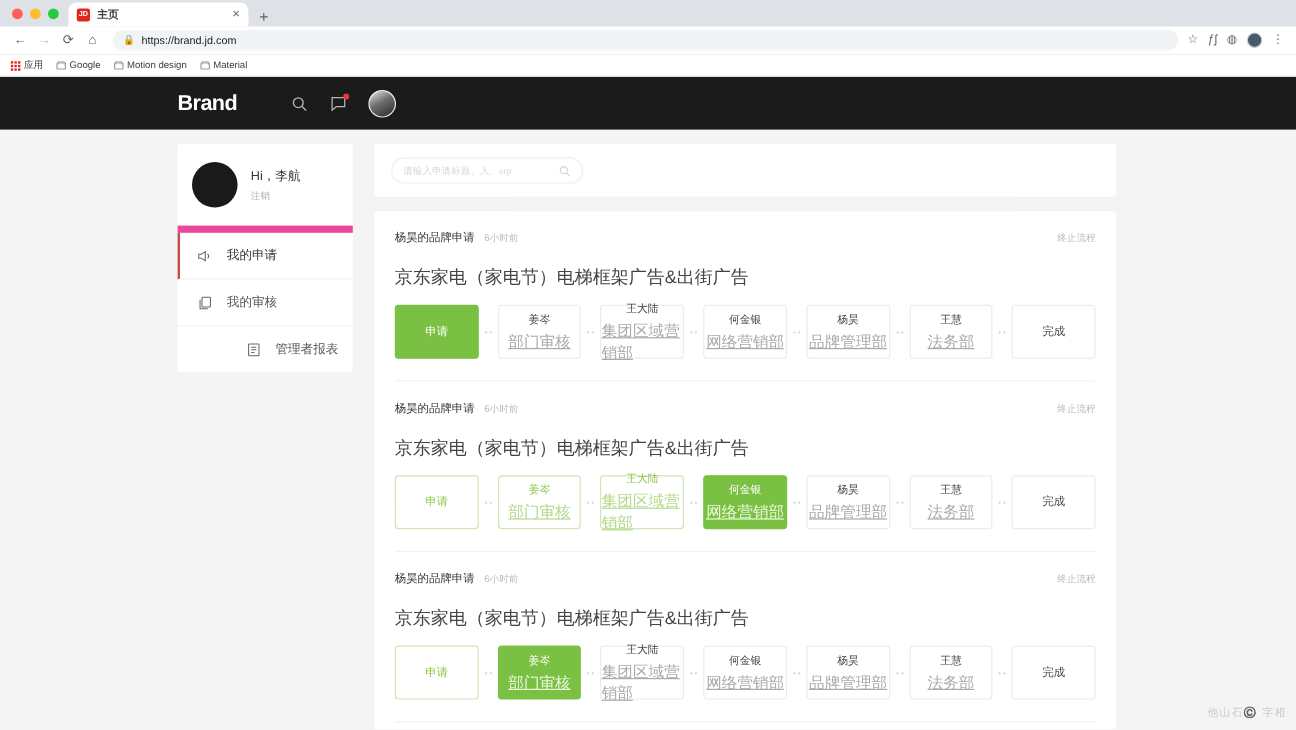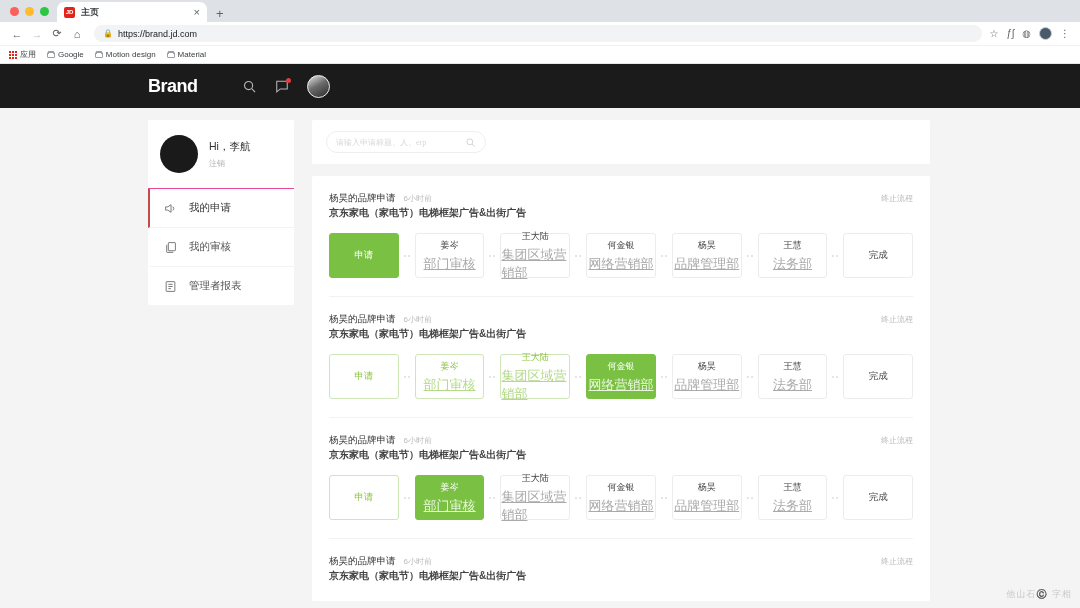--- a/index.html
+++ b/index.html
@@ -157,39 +157,39 @@
     padding: 12px 0 0 148px;
     gap: 18px;
   }
 
   
   .sidebar { width: 146px; flex-shrink: 0; }
   .side-card { background: #fff; border-radius: 2px; }
   .profile {
     display: flex; align-items: center; gap: 11px;
     padding: 15px 12px;
-    border-bottom: 1px solid #ec4899;
+    border-bottom: 6px solid #ec4899;
   }
   .profile-avatar {
     width: 38px; height: 38px; border-radius: 50%; background: #1a1a1a; flex-shrink: 0;
   }
   .profile-name { font-size: 10.5px; color: #333; margin-bottom: 4px; }
   .profile-logout { font-size: 8px; color: #b0b0b0; cursor: pointer; }
 
   .side-item {
     display: flex; align-items: center; gap: 12px;
     padding: 12px 12px 12px 14px;
     font-size: 10.5px;
     color: #555;
     cursor: pointer;
     border-bottom: 1px solid #f4f4f4;
     border-left: 2px solid transparent;
     position: relative;
   }
-  .side-item:last-child { border-bottom: none; }
+  .side-item:last-child { border-bottom: none; justify-content: flex-end; }
   .side-item.active { border-left-color: #c64a4a; color: #333; }
   .side-ic { width: 13px; height: 13px; color: #666; display: flex; align-items: center; justify-content: center; flex-shrink: 0; }
 
   
   .main { width: 618px; flex-shrink: 0; }
   .tabs-card {
     background: #fff;
     border-radius: 2px;
     height: 44px;
     display: flex;
@@ -236,21 +236,21 @@
   .list-card { background: #fff; border-radius: 2px; padding: 0 17px; }
   .appl {
     padding: 16px 0 18px 0;
     border-bottom: 1px solid #f2f2f2;
   }
   .appl:last-child { border-bottom: none; }
   .appl-head { display: flex; align-items: baseline; }
   .appl-owner { font-size: 9.5px; color: #333; font-weight: normal; }
   .appl-time { font-size: 8px; color: #bbb; margin-left: 8px; }
   .appl-stop { margin-left: auto; font-size: 8px; color: #bbb; cursor: pointer; }
-  .appl-title { font-size: 10px; color: #444; margin-top: 1px; font-weight: bold; }
+  .appl-title { font-size: 15px; color: #444; margin-top: 17px; }
 
   .steps { display: flex; align-items: center; margin-top: 13px; }
   .step {
     flex: 1;
     height: 45px;
     border: 1px solid #ececec;
     border-radius: 3px;
     background: #fff;
     display: flex;
     flex-direction: column;

